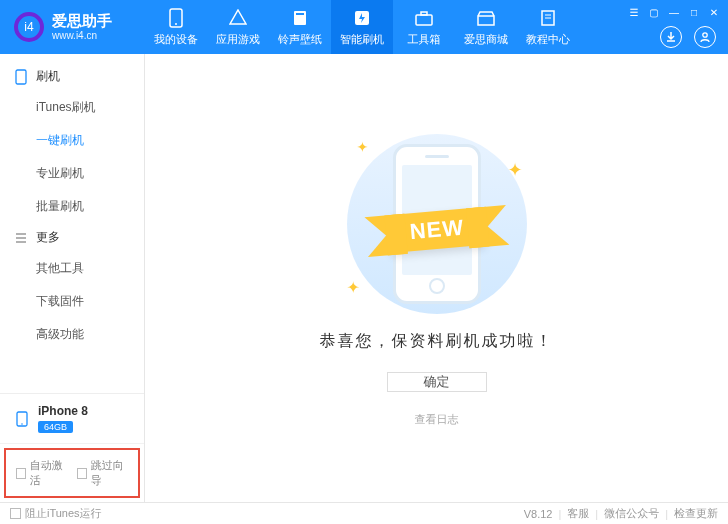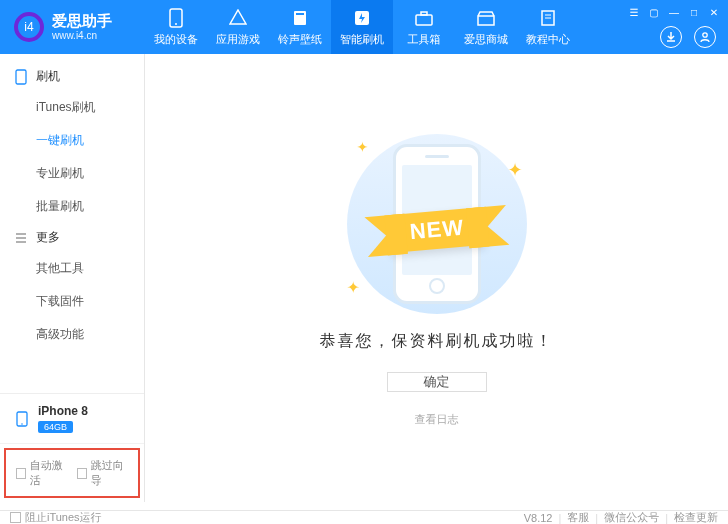--- a/index.html
+++ b/index.html
@@ -57,21 +57,21 @@
   .ribbon-body::after{right:-24px;border-right-color:transparent;}
   .sparkle { position:absolute; color:#ffc937; font-size:14px;}
   .sparkle.s1{top:10px; left:20px;}
   .sparkle.s2{top:30px; right:14px;font-size:18px;}
   .sparkle.s3{bottom:22px; left:10px;font-size:16px;}
   
   .success-msg { font-size: 16px; color: #333; letter-spacing: 2px; margin-bottom: 20px; }
   .ok-btn { border: 1px solid #ddd; background: #fff; padding: 0 36px; font-size: 13px; color: #555; cursor: pointer; margin-bottom: 20px; }
   .log-link { font-size: 11px; color: #aaa; cursor: pointer; }
   
-  .footer { position: absolute; bottom: 0; left: 0; right: 0; height: 14px; border-top: 1px solid #e6e6e6; display: flex; align-items: center; padding: 4px 10px; font-size: 11px; color: #999; }
+  .footer { position: absolute; bottom: 0; left: 0; right: 0; height: 22px; border-top: 1px solid #e6e6e6; display: flex; align-items: center; padding: 4px 10px; font-size: 11px; color: #999; }
   .footer-left { display:flex; align-items:center; gap:4px; cursor:pointer;}
   .footer-right { margin-left: auto; display: flex; align-items: center; gap: 6px; }
   .sep { color: #ddd; }
   .footer-link { cursor: pointer; }
 </style>
 </head>
 <body>
 
 <div class="header">
   <div class="logo-area">

